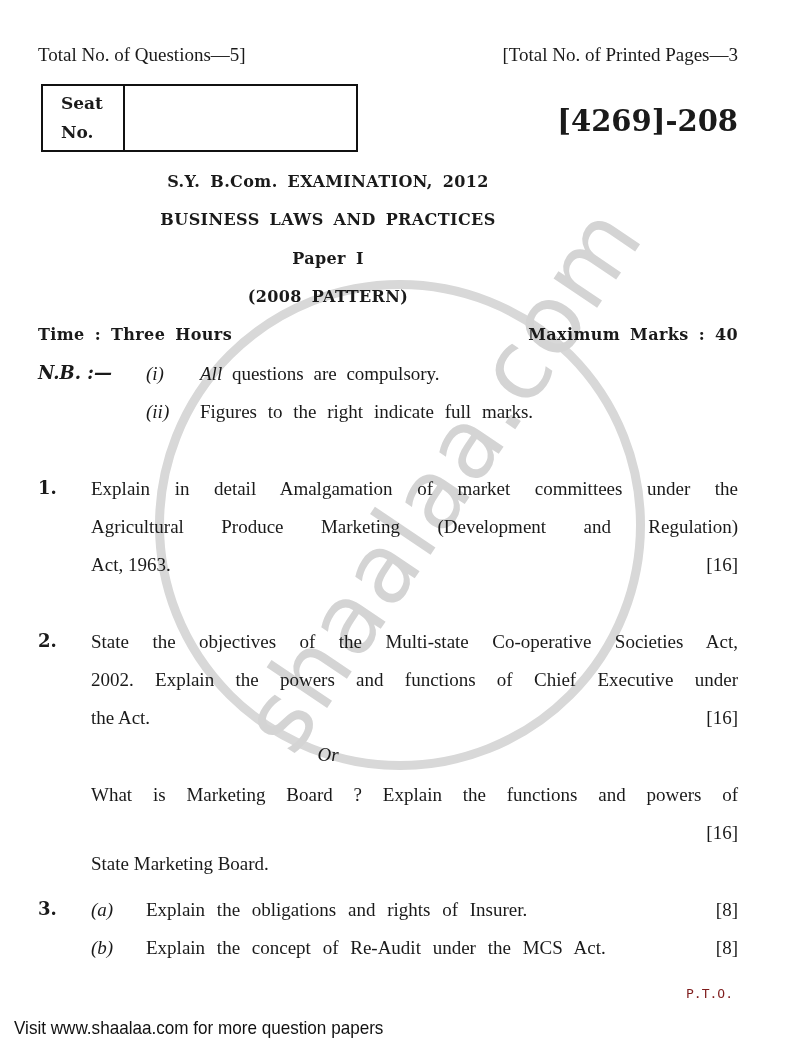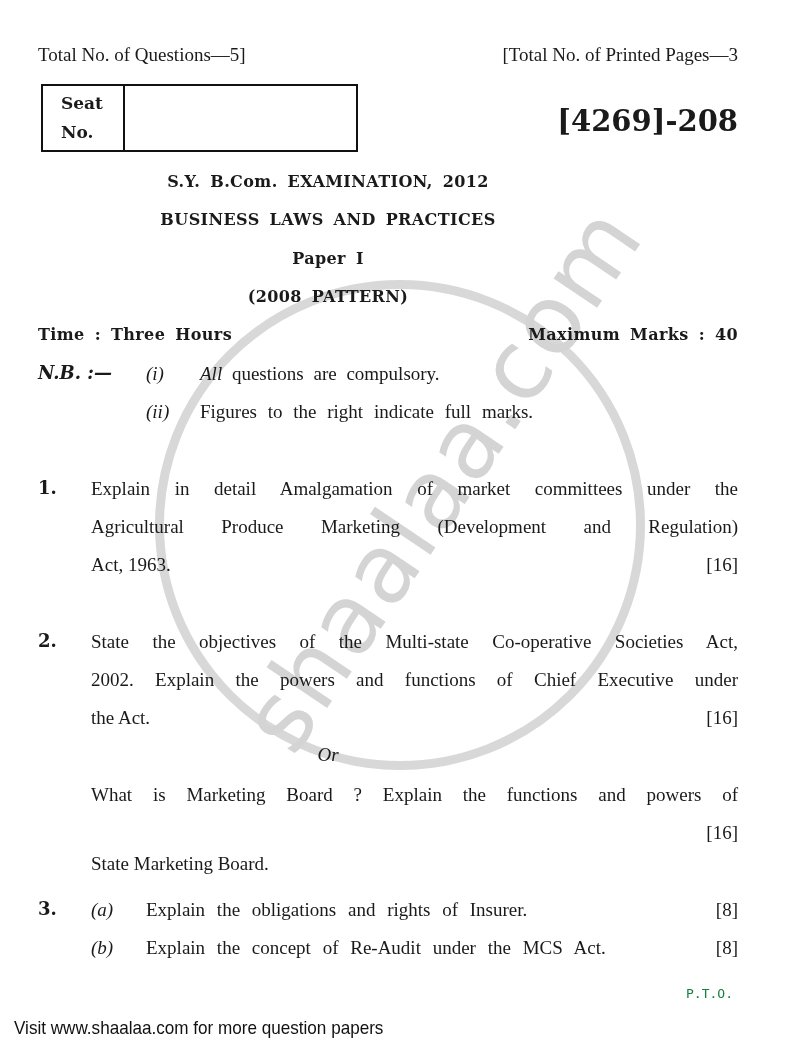--- a/index.html
+++ b/index.html
@@ -44,21 +44,21 @@
     .seat-label {
       width: 82px; border-right: 2px solid #111; box-sizing: border-box;
       font-family: "DejaVu Serif", serif; font-weight: bold; font-size: 17px;
       line-height: 29px; padding: 3px 0 0 18px;
     }
     .seat-input { flex: 1; border: none; outline: none; background: transparent; }
 
     .center { position: absolute; left: 0; width: 656px; text-align: center; }
     .title { font-family: "DejaVu Serif", serif; font-weight: bold; font-size: 16px; letter-spacing: 0.4px; word-spacing: 4px; }
 
-    .pto { position: absolute; left: 686px; top: 986px; font-family: "DejaVu Sans Mono", monospace; font-size: 13px; color: #15803d; }
+    .pto { position: absolute; left: 686px; top: 986px; font-family: "DejaVu Sans Mono", monospace; font-size: 13px; color: #7f1d1d; }
     .footer { position: absolute; left: 14px; top: 1017px; font-family: "Liberation Sans", sans-serif; font-size: 19px; color: #111; transform: scaleX(0.9); transform-origin: left; }
   </style>
 </head>
 <body>
 
 <div class="wm-circle"></div>
 <div class="wm-text">shaalaa.com</div>
 
 <div class="content">
 

